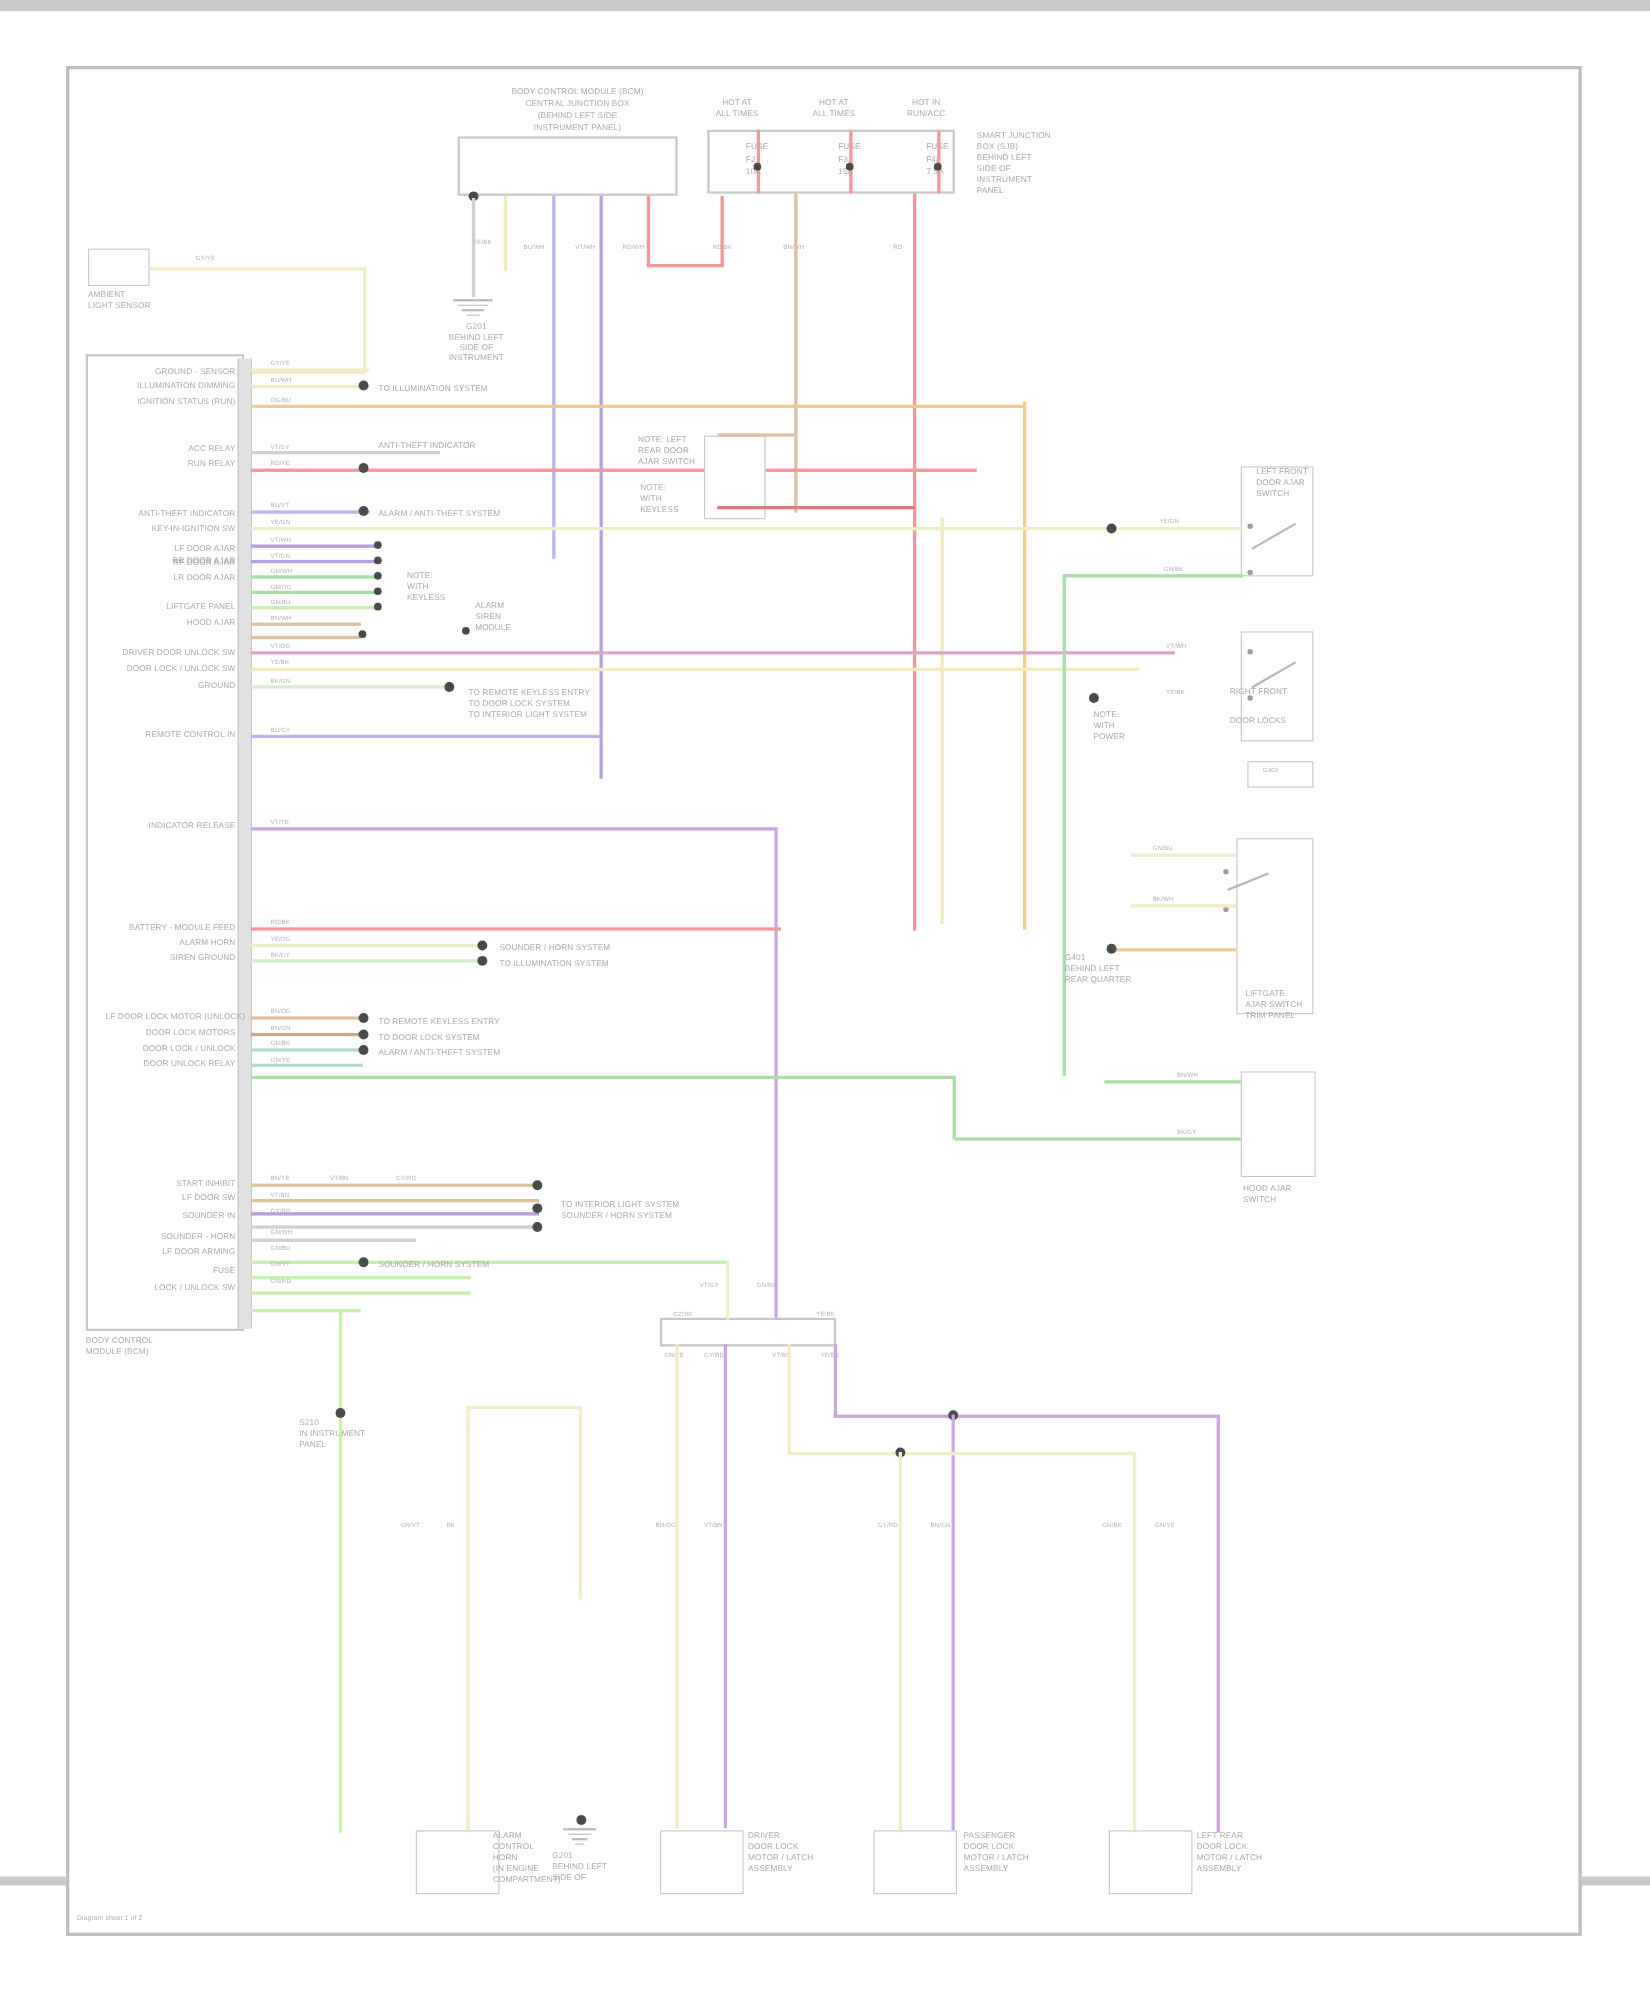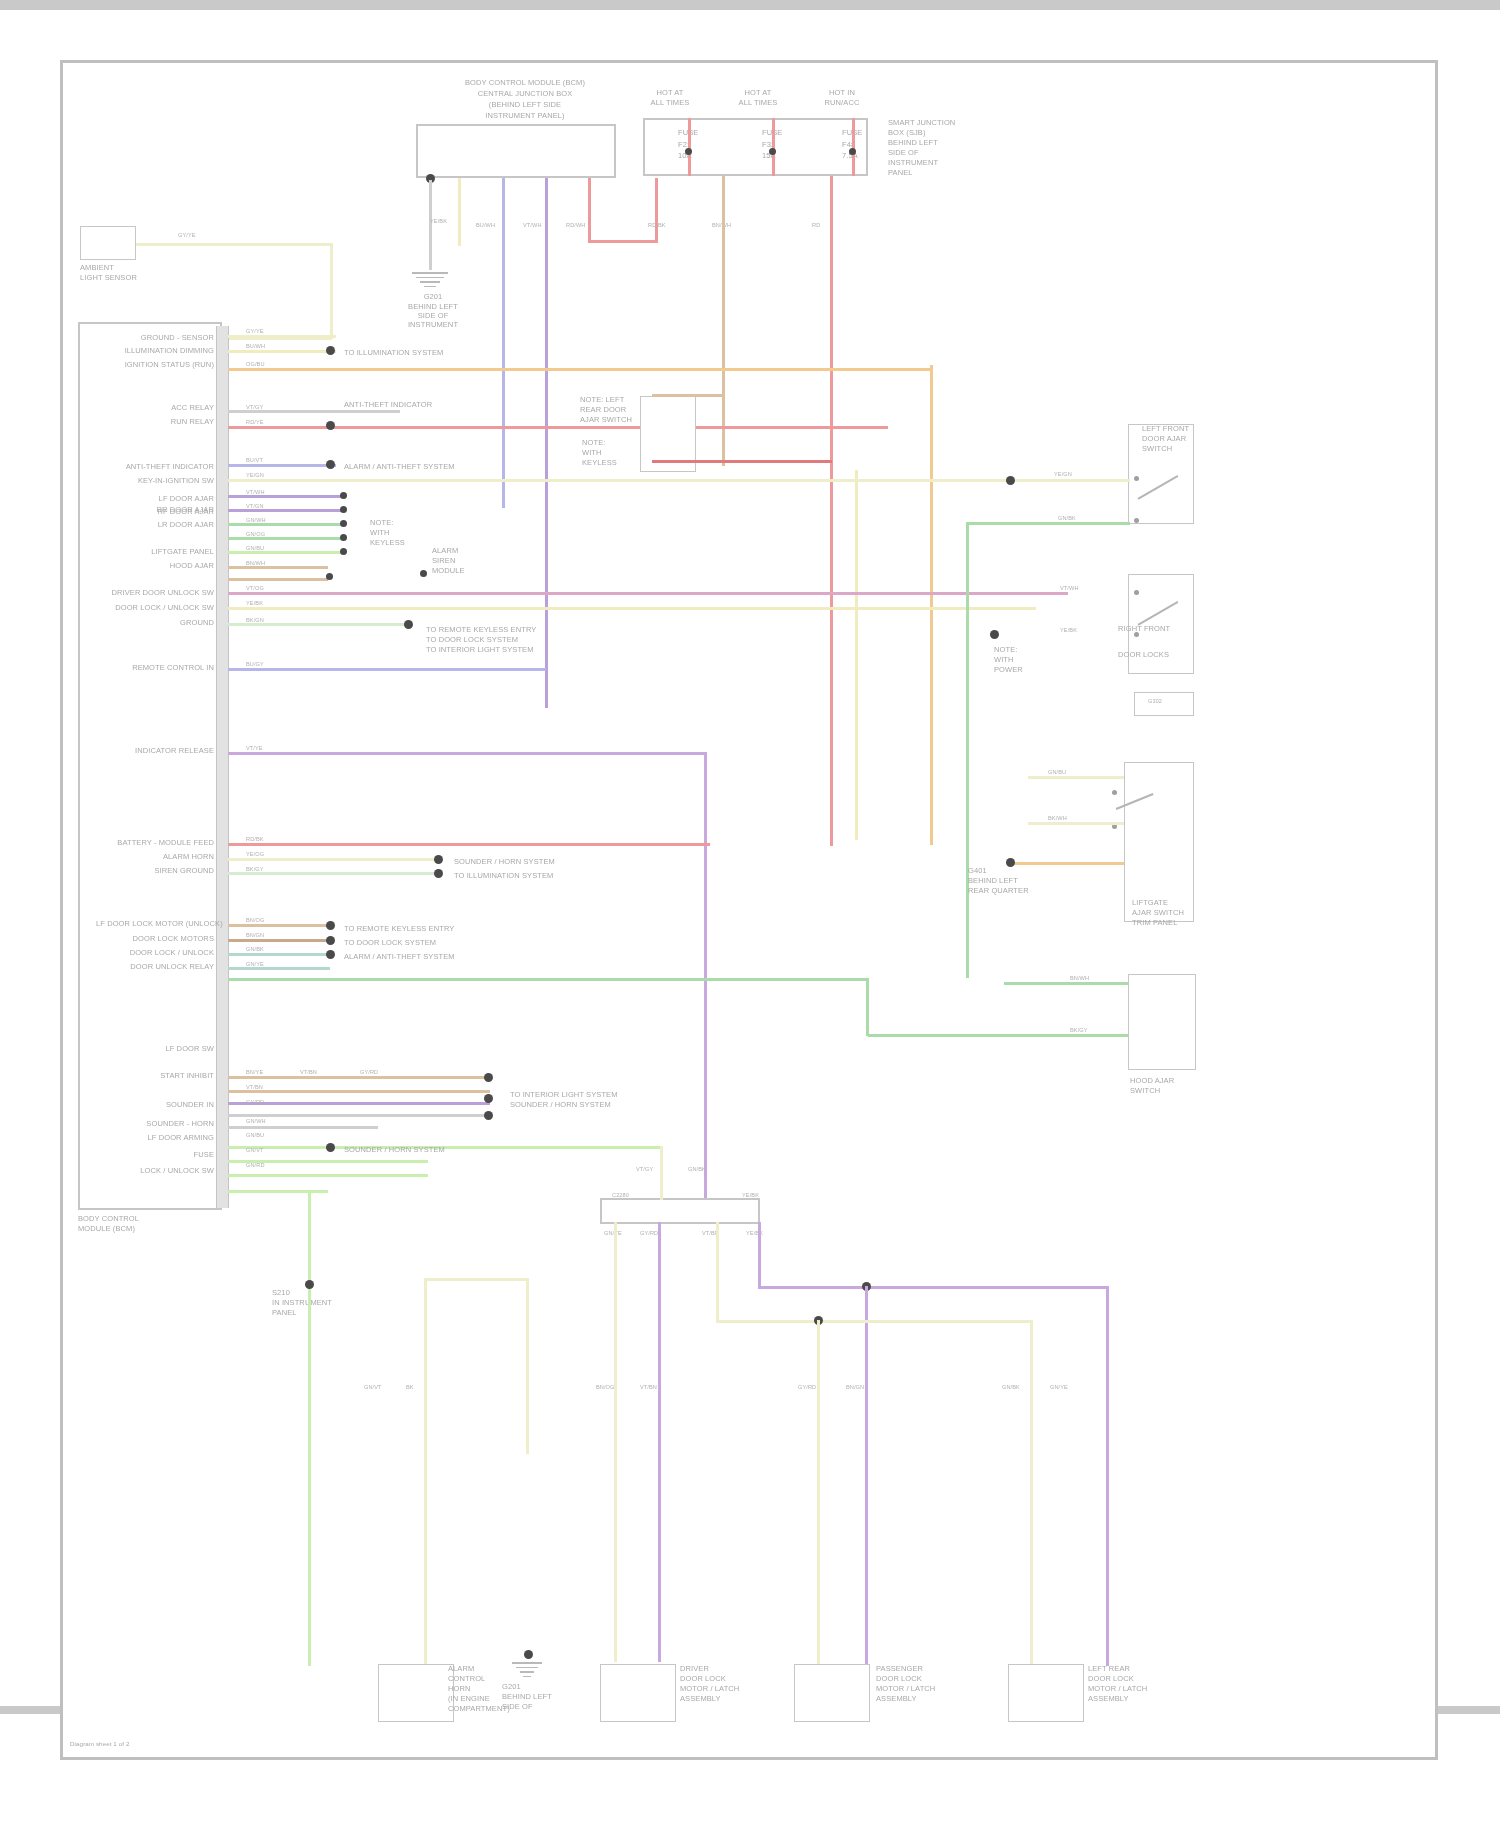--- a/index.html
+++ b/index.html
@@ -270,21 +270,21 @@
   <div class="lbl pin" style="left:246px;top:946px;">GN/BK</div>
   <div class="lbl pin" style="left:246px;top:961px;">GN/YE</div>
   <div class="dot" style="left:326px;top:921px;"></div>
   <div class="dot" style="left:326px;top:936px;"></div>
   <div class="dot" style="left:326px;top:950px;"></div>
   <div class="lbl blur" style="left:344px;top:924px;">TO REMOTE KEYLESS ENTRY</div>
   <div class="lbl blur" style="left:344px;top:938px;">TO DOOR LOCK SYSTEM</div>
   <div class="lbl blur" style="left:344px;top:952px;">ALARM / ANTI-THEFT SYSTEM</div>
 
   <div class="lbl r blur" style="left:104px;top:1071px;width:110px;">START INHIBIT</div>
-  <div class="lbl r blur" style="left:140px;top:1044px;width:74px;">LF DOOR SW</div>
+  <div class="lbl r blur" style="left:140px;top:1084px;width:74px;">LF DOOR SW</div>
   <div class="lbl r blur" style="left:140px;top:1100px;width:74px;">SOUNDER IN</div>
   <div class="lbl r blur" style="left:132px;top:1119px;width:82px;">SOUNDER - HORN</div>
   <div class="lbl r blur" style="left:132px;top:1133px;width:82px;">LF DOOR ARMING</div>
   <div class="lbl r blur" style="left:160px;top:1150px;width:54px;">FUSE</div>
   <div class="lbl r blur" style="left:132px;top:1166px;width:82px;">LOCK / UNLOCK SW</div>
 
   <div class="w wh" style="left:228px;top:1076px;width:262px;background:#dcc1a0;"></div>
   <div class="w wh" style="left:228px;top:1090px;width:262px;background:#dcc1a0;"></div>
   <div class="w wh" style="left:228px;top:1102px;width:262px;background:#b9a0d8;"></div>
   <div class="w wh" style="left:228px;top:1114px;width:262px;background:#cfcfcf;"></div>

